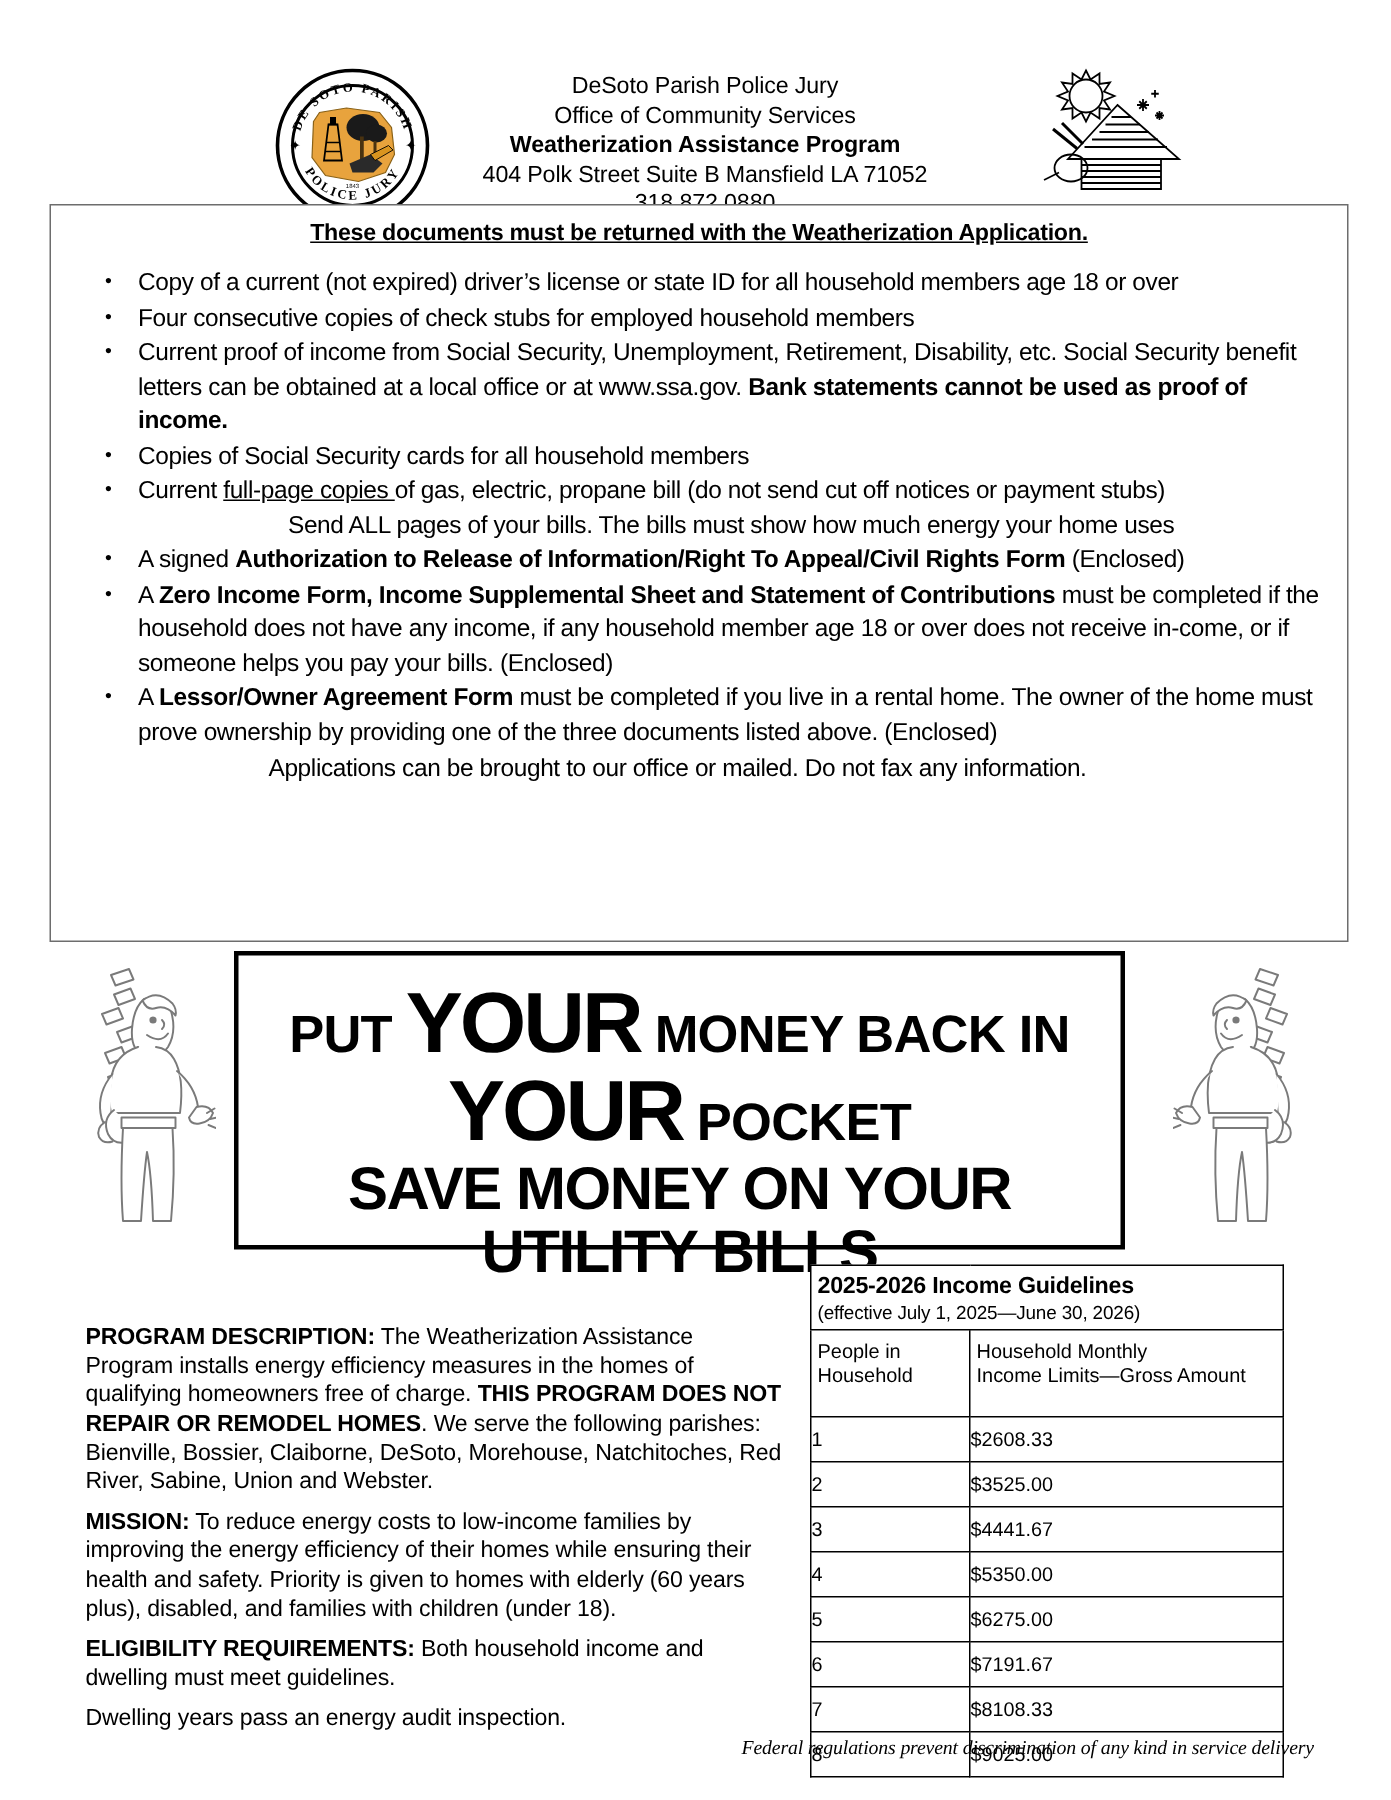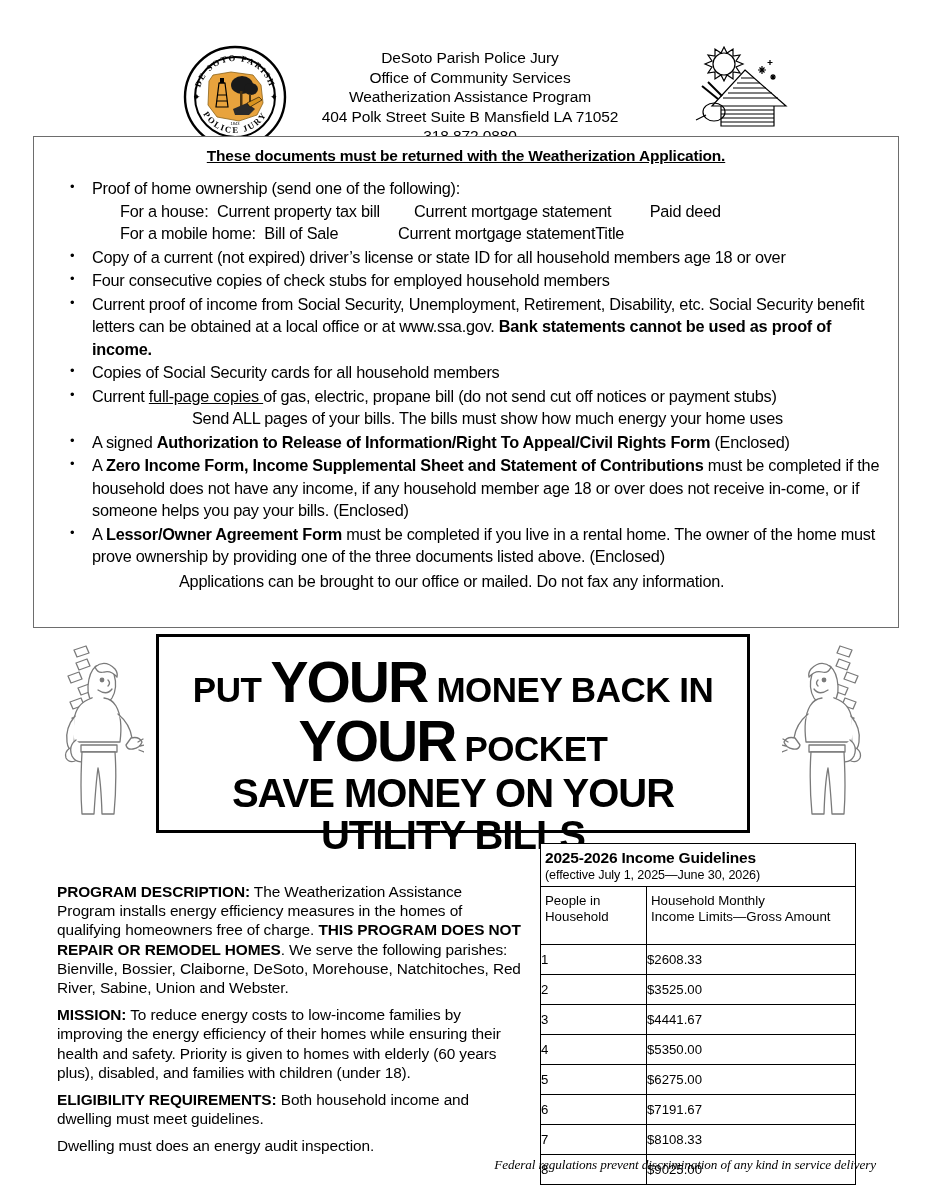--- a/index.html
+++ b/index.html
@@ -30,21 +30,21 @@
   }
   #header-text {
     position: absolute;
     left: 290px; top: 30px;
     width: 360px;
     text-align: center;
     font-size: 15.5px;
     line-height: 19.5px;
     letter-spacing: -0.1px;
   }
-  #header-text .bold { font-weight: normal; }
+  #header-text .bold { font-weight: bold; }
   #wx-logo {
     position: absolute;
     left: 690px; top: 26px;
     width: 110px; height: 108px;
     text-align: center;
   }
   #wx-logo .wx-caption {
     font-family: "Liberation Serif", serif;
     font-style: italic;
     font-size: 10px;
@@ -278,25 +278,20 @@
       <div>Works</div>
     </div>
   </div>
 </div>
 
 <div id="docs-box">
   <div id="docs-title">These documents must be returned with the  Weatherization Application.</div>
 
   <ul class="docs-list">
 
-    <li>
-      <span>Proof of home ownership (send one of the following):</span>
-      <span class="sub-line">For a house:  Current property tax bill        Current mortgage statement         Paid deed</span>
-      <span class="sub-line">For a mobile home:  Bill of Sale              Current mortgage statementTitle</span>
-    </li>
 
     <li>
       <span>Copy of a current (not expired) driver’s license or state ID for all household members age 18 or over</span>
     </li>
 
     <li>
       <span>Four consecutive copies of check stubs for employed household members</span>
     </li>
 
     <li>
@@ -409,21 +404,21 @@
     </svg>
   </div>
 </div>
 
 <div id="lower-left">
   <p><span class="b">PROGRAM DESCRIPTION:</span><span> The Weatherization Assistance Program installs energy efficiency measures in the homes of qualifying homeowners free of charge.  </span><span class="b">THIS PROGRAM DOES NOT REPAIR OR REMODEL HOMES</span><span>.  We serve the following parishes:  Bienville, Bossier, Claiborne, DeSoto, Morehouse, Natchitoches, Red River, Sabine, Union and Webster.</span></p>
 
   <p><span class="b">MISSION:</span><span> To reduce energy costs to low-income families by improving the energy efficiency of their homes while ensuring their health and safety.  Priority is given to homes with elderly (60 years plus), disabled, and families with children (under 18).</span></p>
 
   <p><span class="b">ELIGIBILITY REQUIREMENTS:</span><span> Both household income and dwelling must meet guidelines.</span></p>
-  <p>Dwelling must does an energy audit inspection.</p>
+  <p>Dwelling years pass an energy audit inspection.</p>
 </div>
 
 <table id="income-table">
   <tbody>
     <tr>
       <td class="caption-cell" colspan="2">
         <div class="tbl-title">2025-2026 Income Guidelines</div>
         <div class="tbl-sub">(effective July 1, 2025—June 30, 2026)</div>
       </td>
     </tr>

